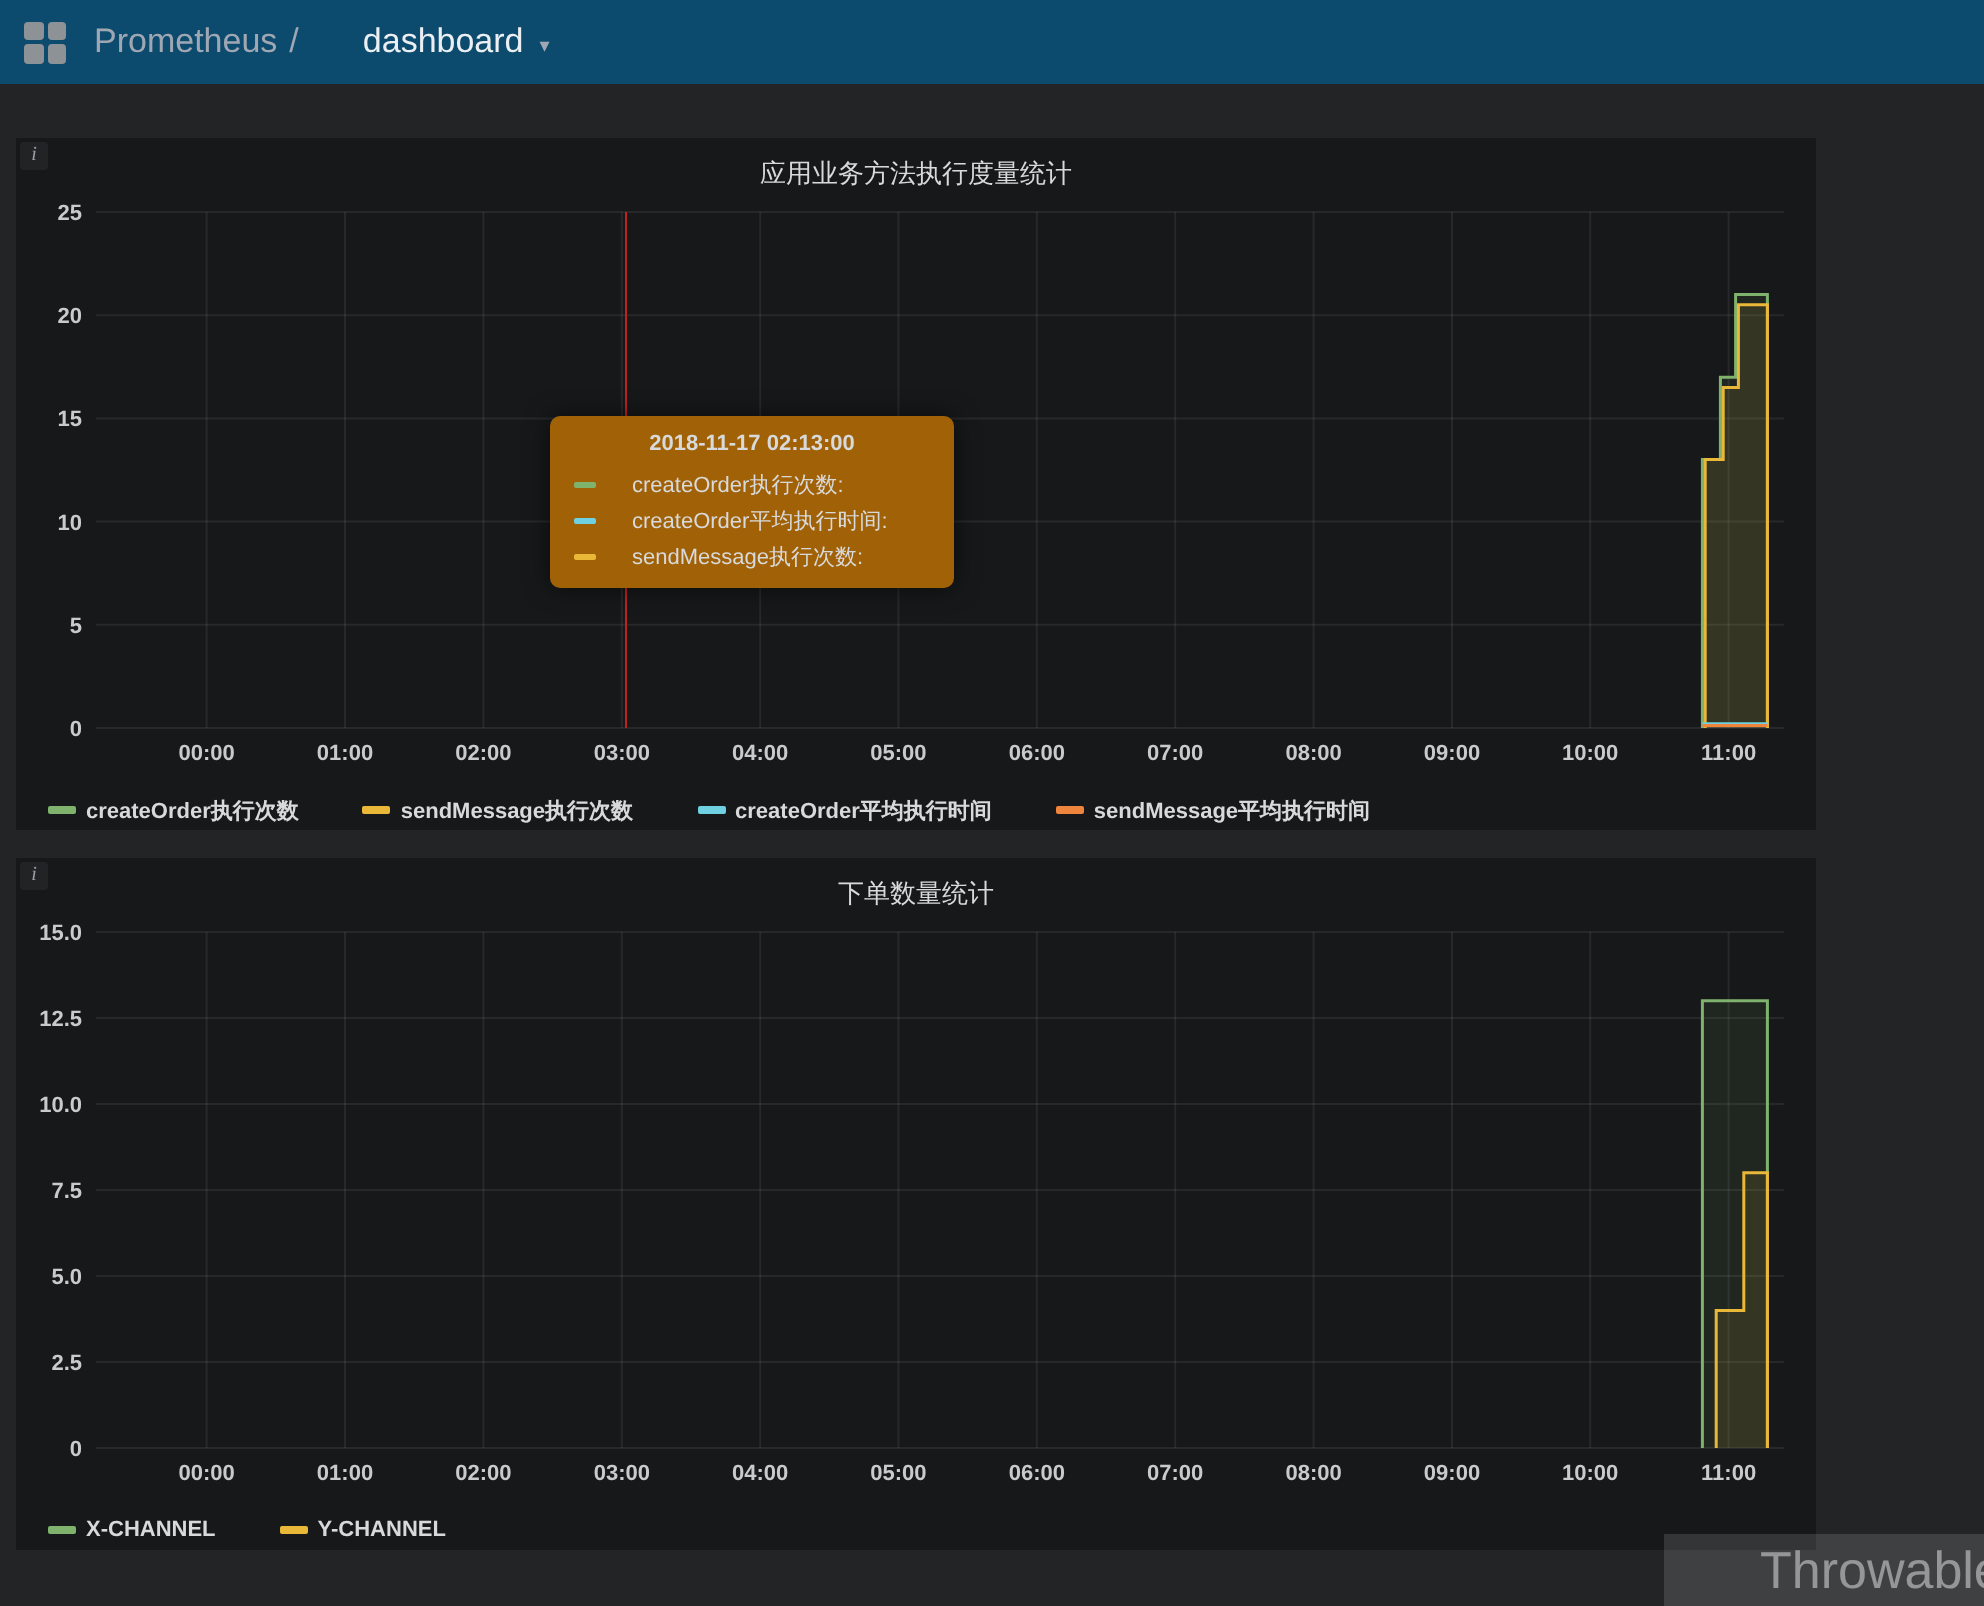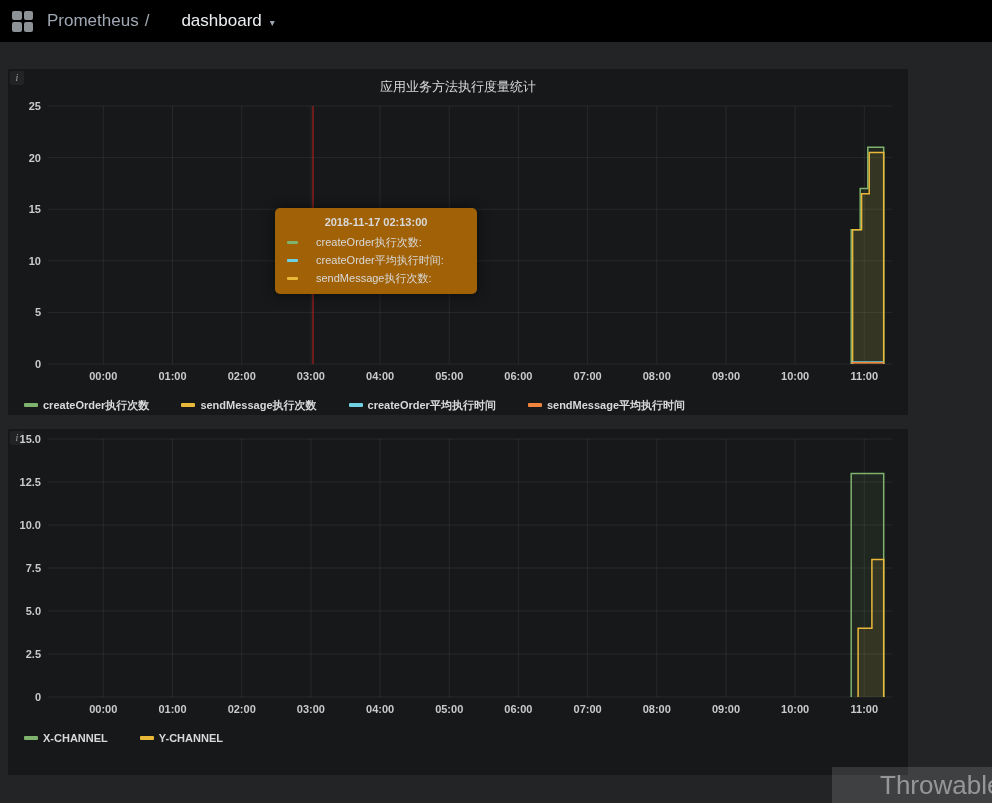--- a/index.html
+++ b/index.html
@@ -6,21 +6,21 @@
   html,body { width:992px; height:803px; }
   body {
     background:#222426;
     font-family:"Liberation Sans", sans-serif;
     position:relative;
     overflow:hidden;
     color:#d8d9da;
   }
   
   .navbar {
-    height:42px; background:#000000;
+    height:42px; background:#0c4a6e;
     display:flex; align-items:center; padding:0 12px;
   }
   .logo {
     width:21px; height:21px; margin-right:14px;
     display:grid; grid-template-columns:1fr 1fr; grid-template-rows:1fr 1fr; gap:2px;
     cursor:pointer;
   }
   .logo span { background:#8d9296; border-radius:2px; }
   .crumb { font-size:17px; display:flex; align-items:center; gap:6px; cursor:pointer; }
   .crumb .app { color:#9fa7b3; }
@@ -170,20 +170,21 @@
         <div class="tt-row">
           <span class="tt-swatch" style="background: rgb(234, 184, 57);"></span>
           <span>sendMessage执行次数:</span>
         </div>
       </div>
   </div>
 </section>
 
 <section class="panel" id="panel-1">
   <div class="info-corner">i</div>
+  <div class="panel-title">下单数量统计</div>
   <svg class="chart" width="900" height="293" viewBox="0 0 900 293">
       <line x1="40" x2="884" y1="268.0" y2="268.0" stroke="rgba(255,255,255,0.07)"></line>
       <text x="33" y="272.0" text-anchor="end" fill="#c9cacc" font-size="11" font-weight="bold">0</text>
       <line x1="40" x2="884" y1="225.0" y2="225.0" stroke="rgba(255,255,255,0.07)"></line>
       <text x="33" y="229.0" text-anchor="end" fill="#c9cacc" font-size="11" font-weight="bold">2.5</text>
       <line x1="40" x2="884" y1="182.0" y2="182.0" stroke="rgba(255,255,255,0.07)"></line>
       <text x="33" y="186.0" text-anchor="end" fill="#c9cacc" font-size="11" font-weight="bold">5.0</text>
       <line x1="40" x2="884" y1="139.0" y2="139.0" stroke="rgba(255,255,255,0.07)"></line>
       <text x="33" y="143.0" text-anchor="end" fill="#c9cacc" font-size="11" font-weight="bold">7.5</text>
       <line x1="40" x2="884" y1="96.0" y2="96.0" stroke="rgba(255,255,255,0.07)"></line>

